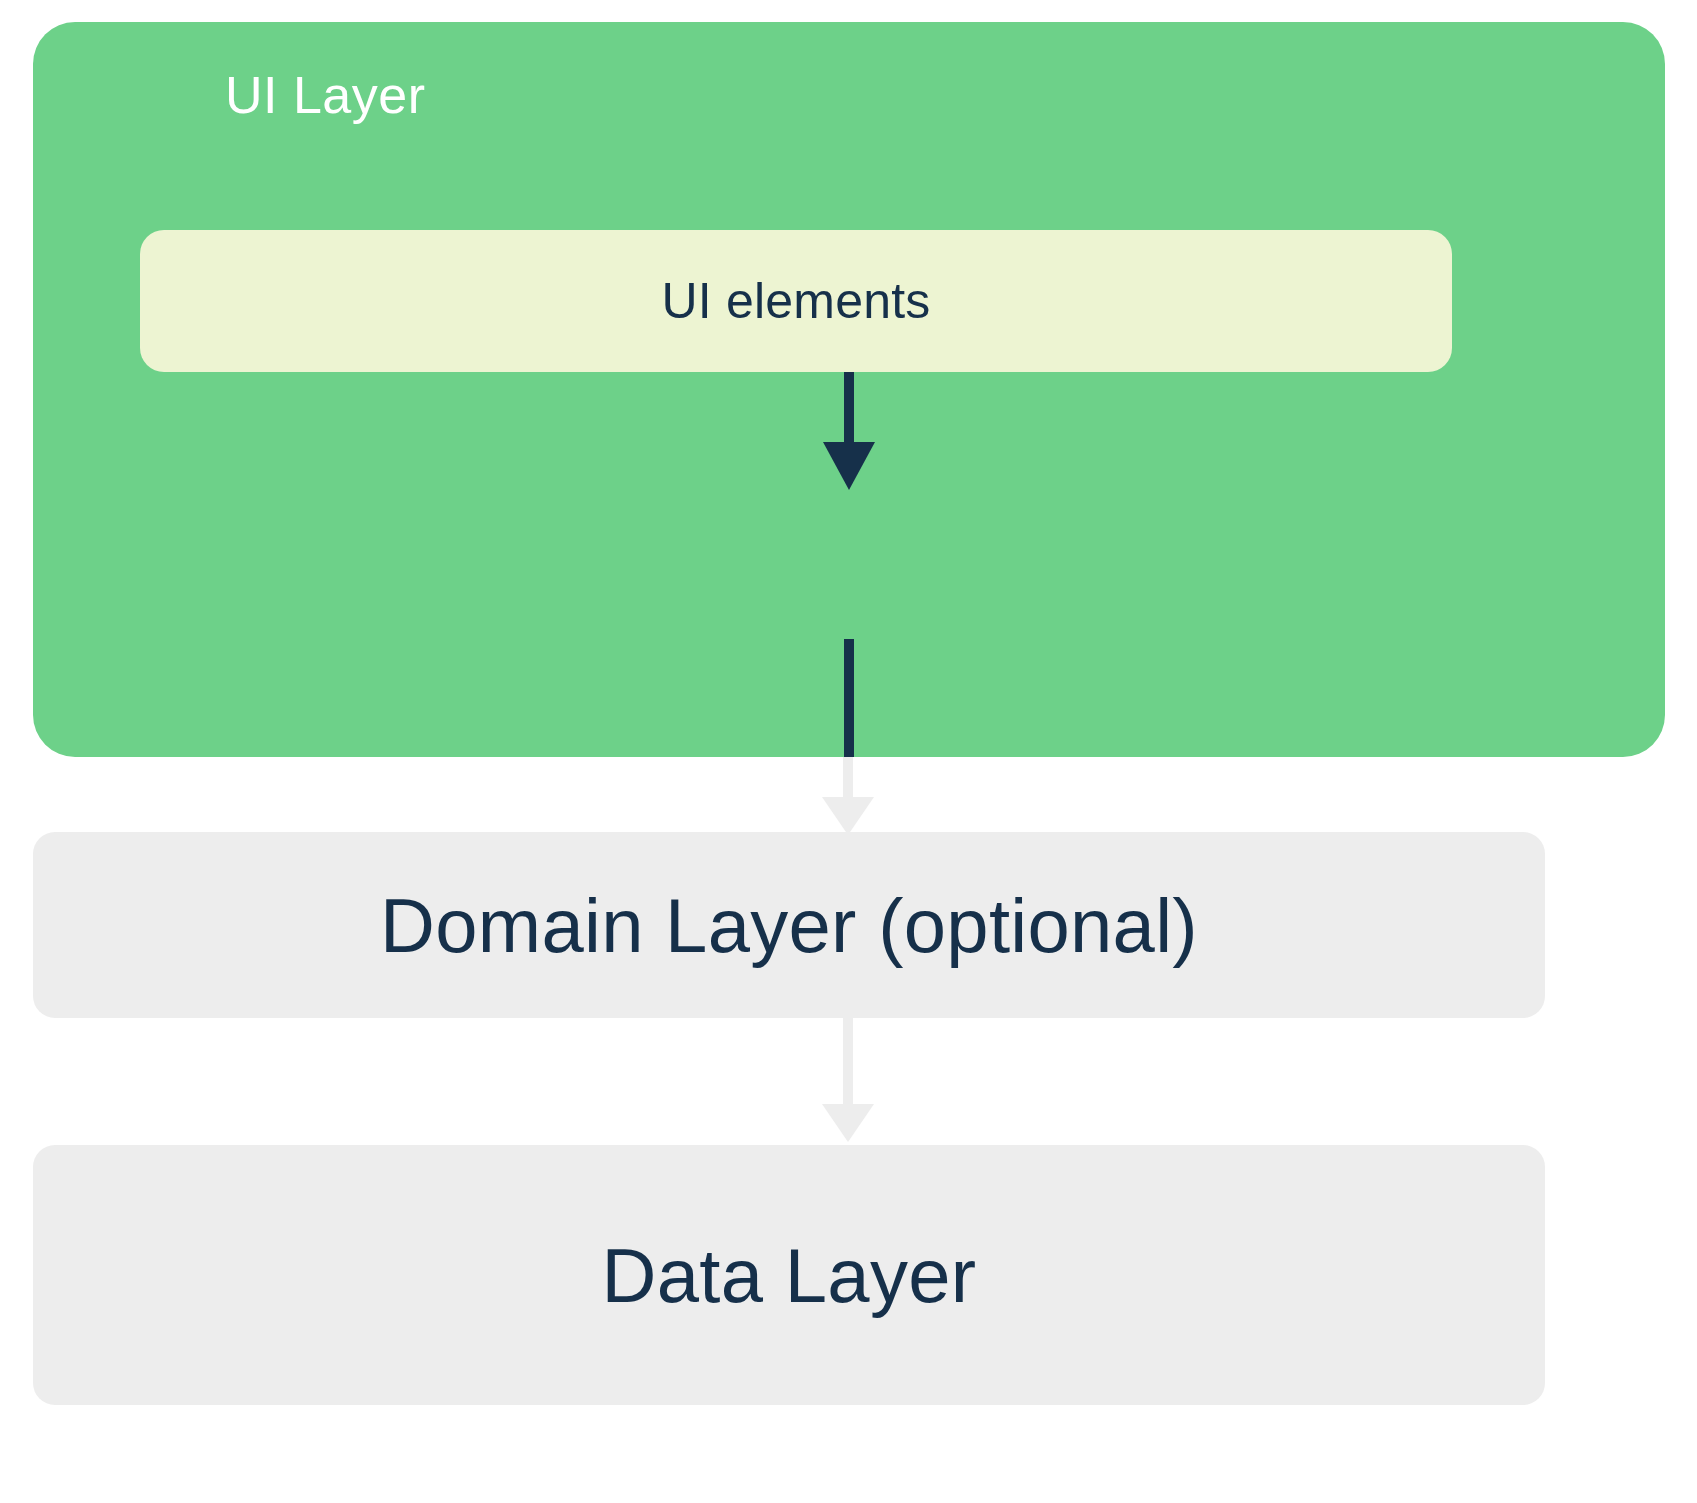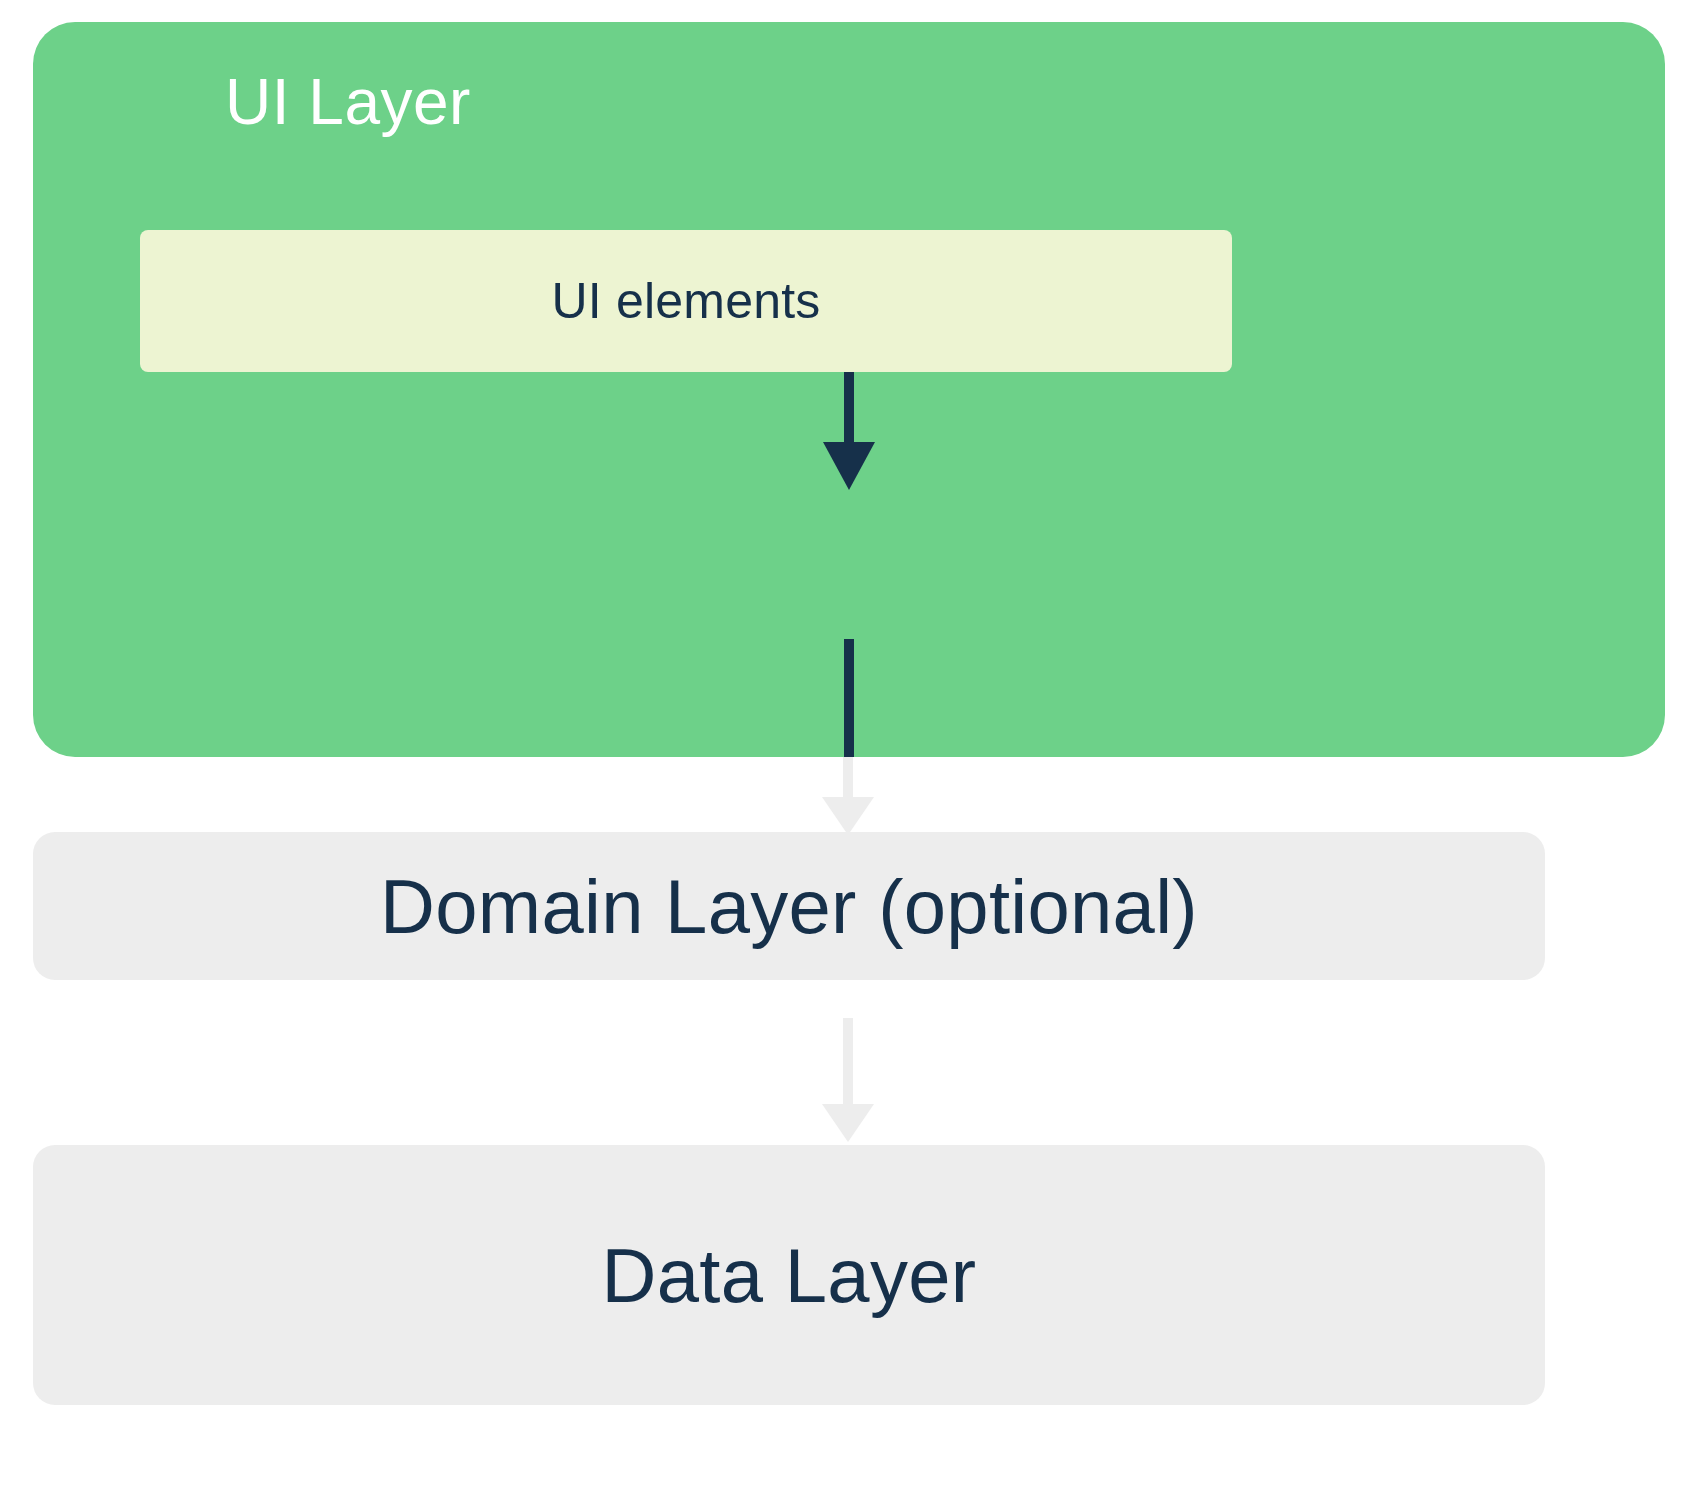--- a/index.html
+++ b/index.html
@@ -29,35 +29,35 @@
     height: 735px;
     background: #6DD189;
     border-radius: 42px;
     box-sizing: border-box;
   }
 
   .ui-layer-title {
     position: absolute;
     left: 192px;
     top: 45px;
-    font-size: 64px;
+    font-size: 52px;
     line-height: 1.1;
     color: #ffffff;
     font-weight: 400;
     letter-spacing: 0.5px;
     white-space: nowrap;
   }
 
   
   .inner-box {
     position: absolute;
     left: 107px;       
-    width: 1092px;
+    width: 1312px;
     height: 142px;
-    border-radius: 8px;
+    border-radius: 24px;
     display: flex;
     align-items: center;
     justify-content: center;
     box-sizing: border-box;
   }
 
   .inner-box .box-label {
     font-size: 50px;
     color: #16304A;
     font-weight: 400;
@@ -161,21 +161,21 @@
   .grey-card .card-label {
     font-size: 76px;
     color: #16304A;
     font-weight: 400;
     letter-spacing: 0.3px;
     white-space: nowrap;
   }
 
   .domain-layer-card {
     top: 832px;
-    height: 148px;
+    height: 186px;
     text-align: center;
   }
 
   .data-layer-card {
     top: 1145px;
     height: 260px;
   }
 </style>
 </head>
 <body>

